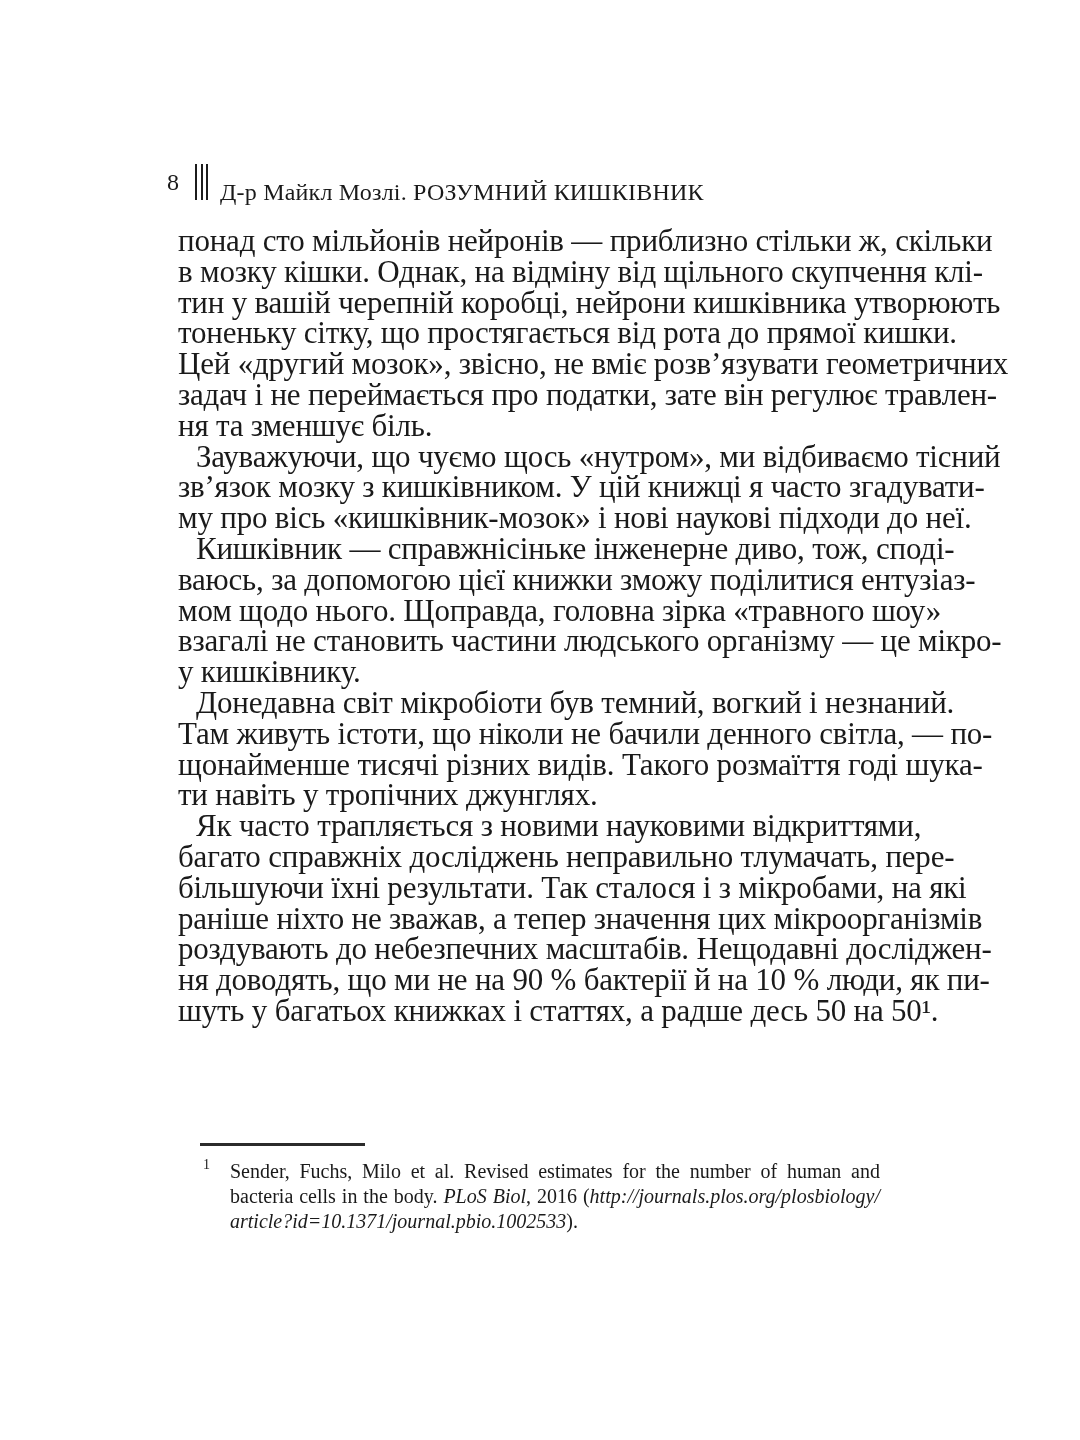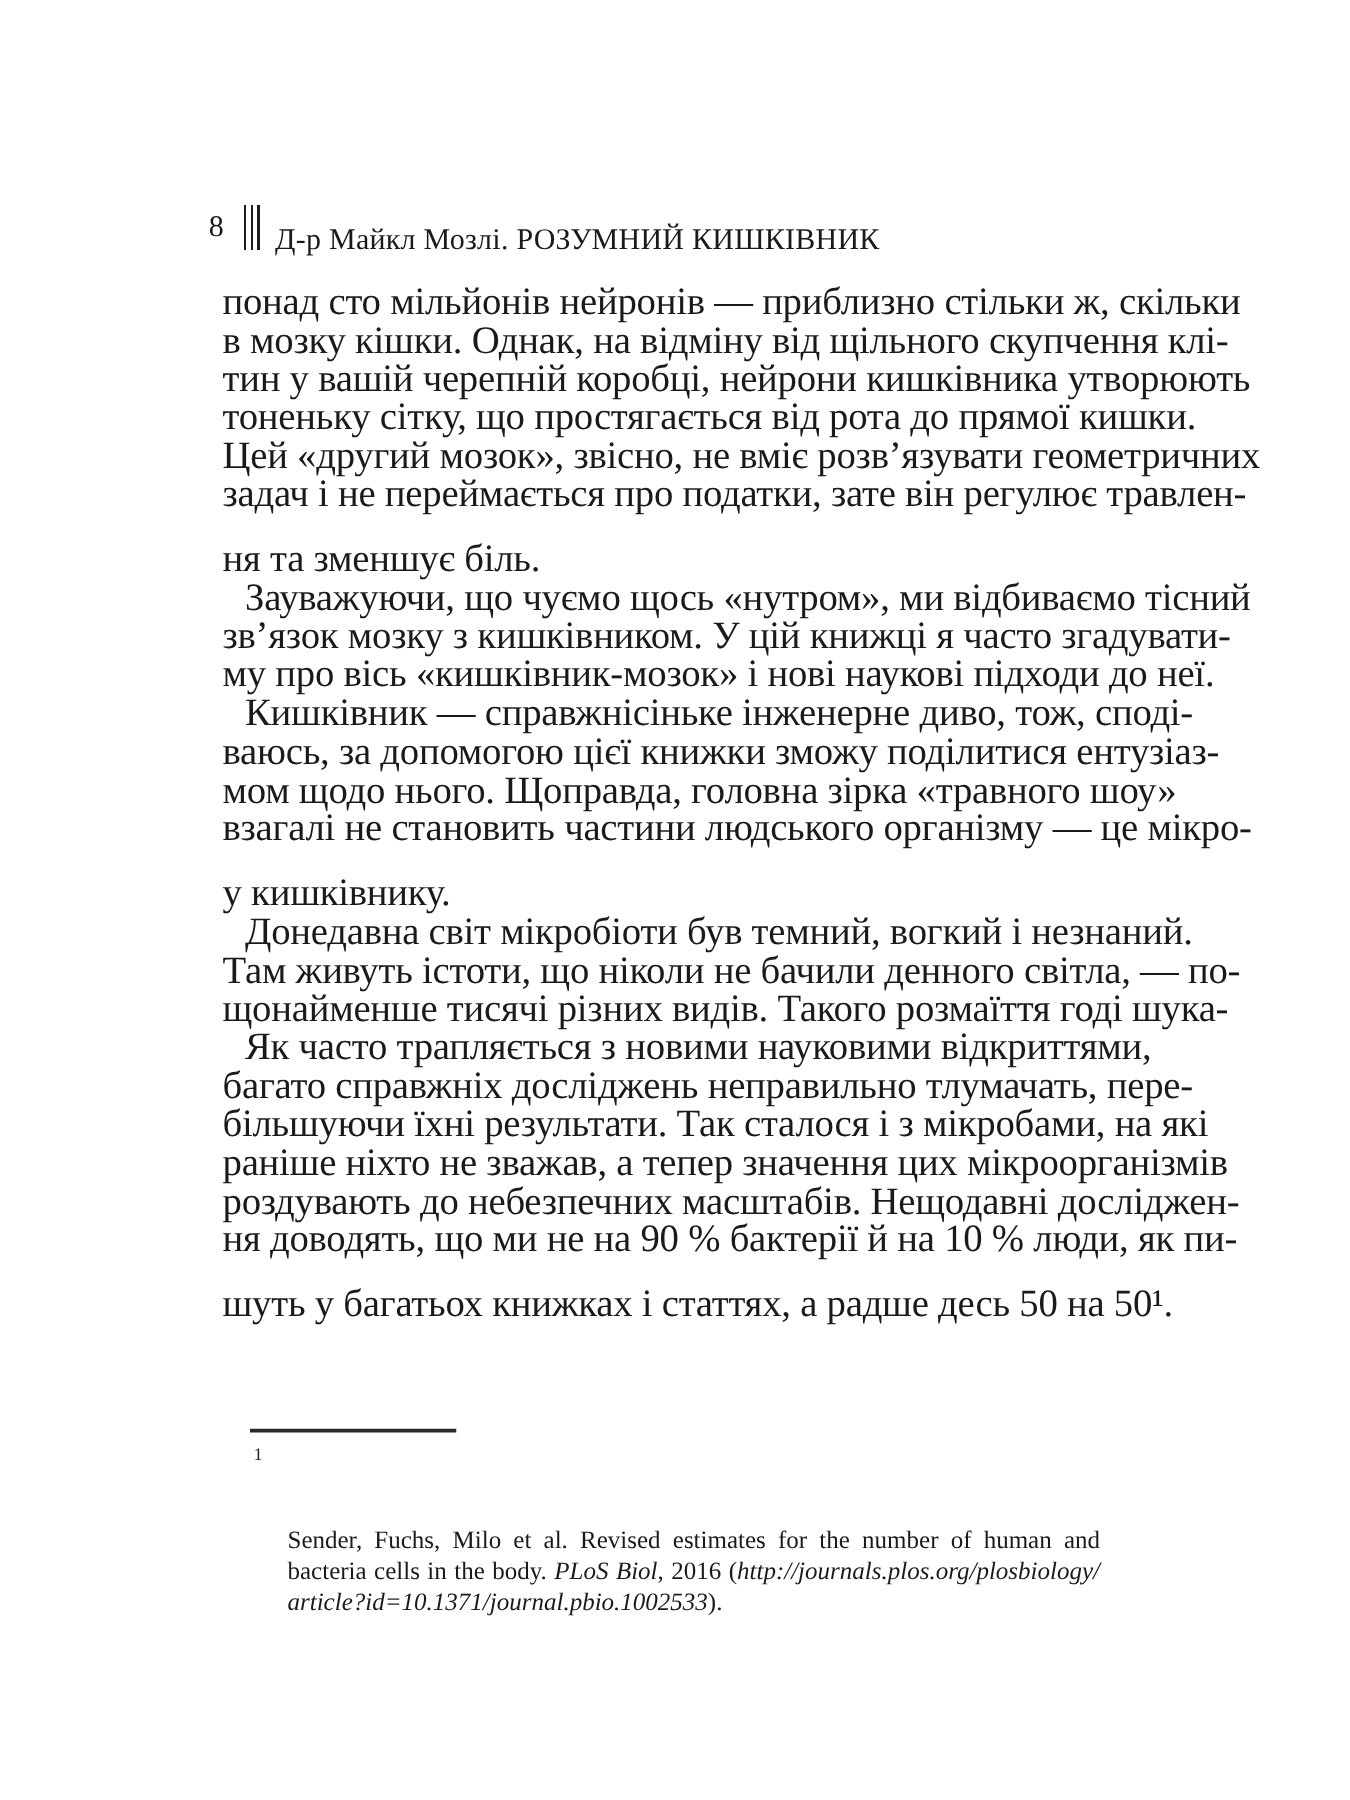--- a/index.html
+++ b/index.html
@@ -32,33 +32,33 @@
     position:absolute;left:178px;top:226px;width:702px;
     font-size:31px;letter-spacing:-.2px;
   }
   .line{
     line-height:30.8px;
     text-align:justify;
     -moz-text-align-last:justify;
     text-align-last:justify;
     white-space:nowrap;
   }
-  .line.end{text-align-last:left;margin-top:21px;-moz-text-align-last:left;}
+  .line.end{text-align-last:left;-moz-text-align-last:left;}
   .line.ind{text-indent:18px;}
   
   .fn-rule{
     position:absolute;left:200px;top:1143px;
     width:165px;height:3px;background:#2b2b2b;
   }
   .fn-mark{
     position:absolute;left:203px;top:1158px;
     font-size:14px;line-height:14px;
   }
   .fnblock{
-    position:absolute;left:230px;top:1220px;width:650px;
+    position:absolute;left:230px;top:1159px;width:650px;
     font-size:20px;
   }
   .fn-line{
     line-height:25px;
     text-align:justify;
     -moz-text-align-last:justify;
     text-align-last:justify;
     white-space:nowrap;
   }
   .fn-line.end{text-align-last:left;-moz-text-align-last:left;}
@@ -88,20 +88,21 @@
 
     <div class="line ind">Кишківник — справжнісіньке інженерне диво, тож, споді-</div>
     <div class="line">ваюсь, за допомогою цієї книжки зможу поділитися ентузіаз-</div>
     <div class="line">мом щодо нього. Щоправда, головна зірка «травного шоу»</div>
     <div class="line">взагалі не становить частини людського організму — це мікро-</div>
     <div class="line end">у кишківнику.</div>
 
     <div class="line ind">Донедавна світ мікробіоти був темний, вогкий і незнаний.</div>
     <div class="line">Там живуть істоти, що ніколи не бачили денного світла, — по-</div>
     <div class="line">щонайменше тисячі різних видів. Такого розмаїття годі шука-</div>
+    <div class="line end">ти навіть у тропічних джунглях.</div>
 
     <div class="line ind">Як часто трапляється з новими науковими відкриттями,</div>
     <div class="line">багато справжніх досліджень неправильно тлумачать, пере-</div>
     <div class="line">більшуючи їхні результати. Так сталося і з мікробами, на які</div>
     <div class="line">раніше ніхто не зважав, а тепер значення цих мікроорганізмів</div>
     <div class="line">роздувають до небезпечних масштабів. Нещодавні досліджен-</div>
     <div class="line">ня доводять, що ми не на 90 % бактерії й на 10 % люди, як пи-</div>
     <div class="line end">шуть у багатьох книжках і статтях, а радше десь 50 на 50¹.</div>
   </div>
 

